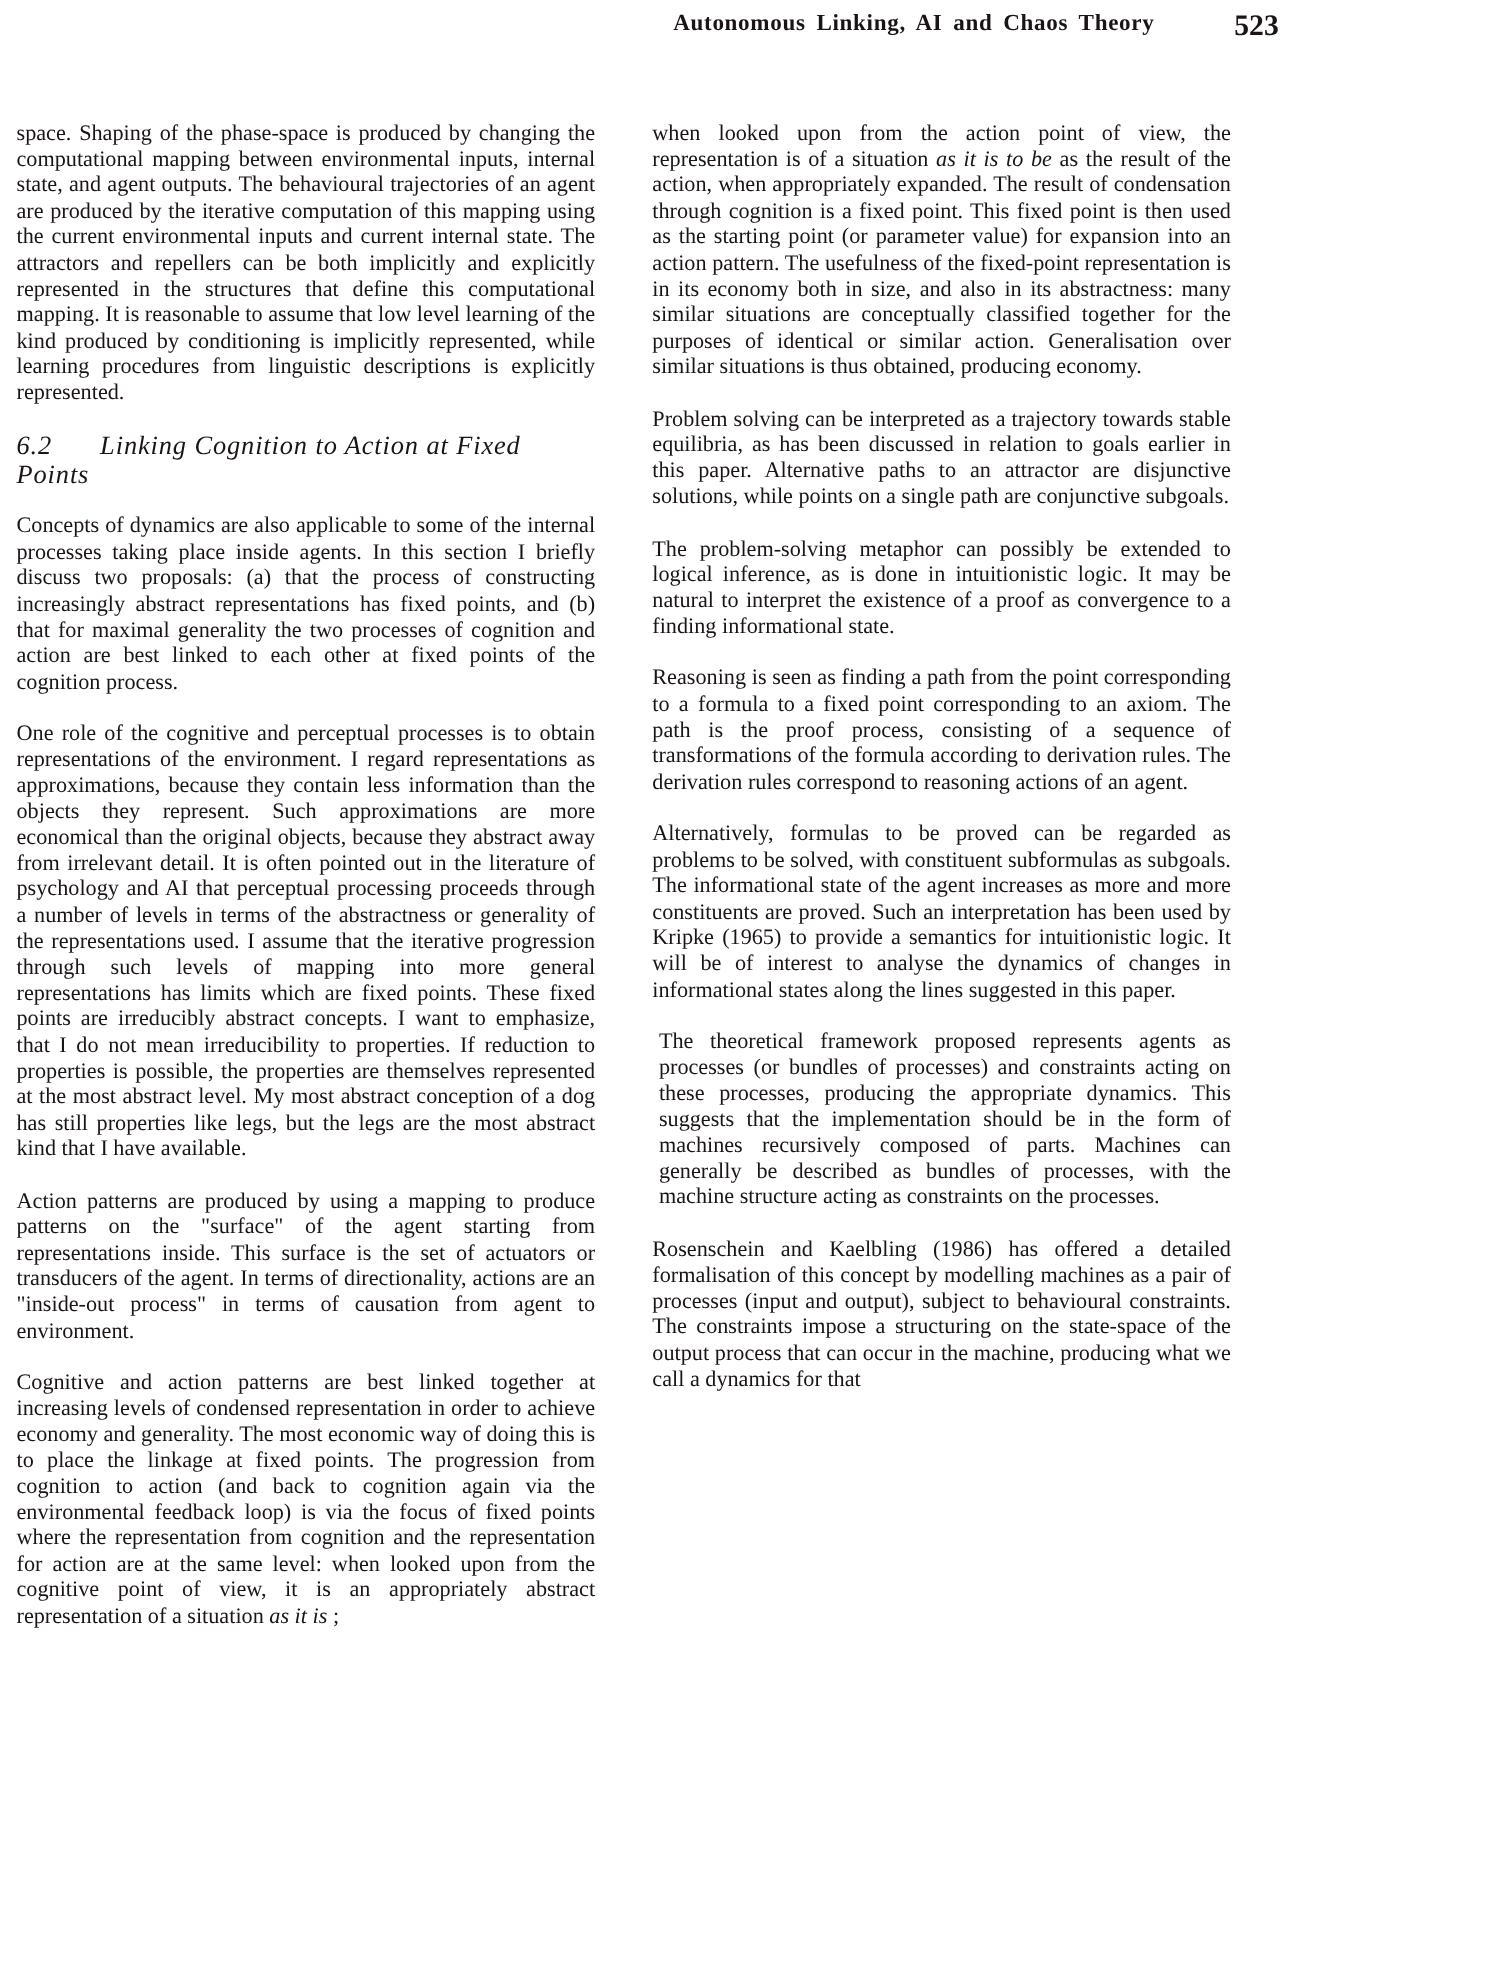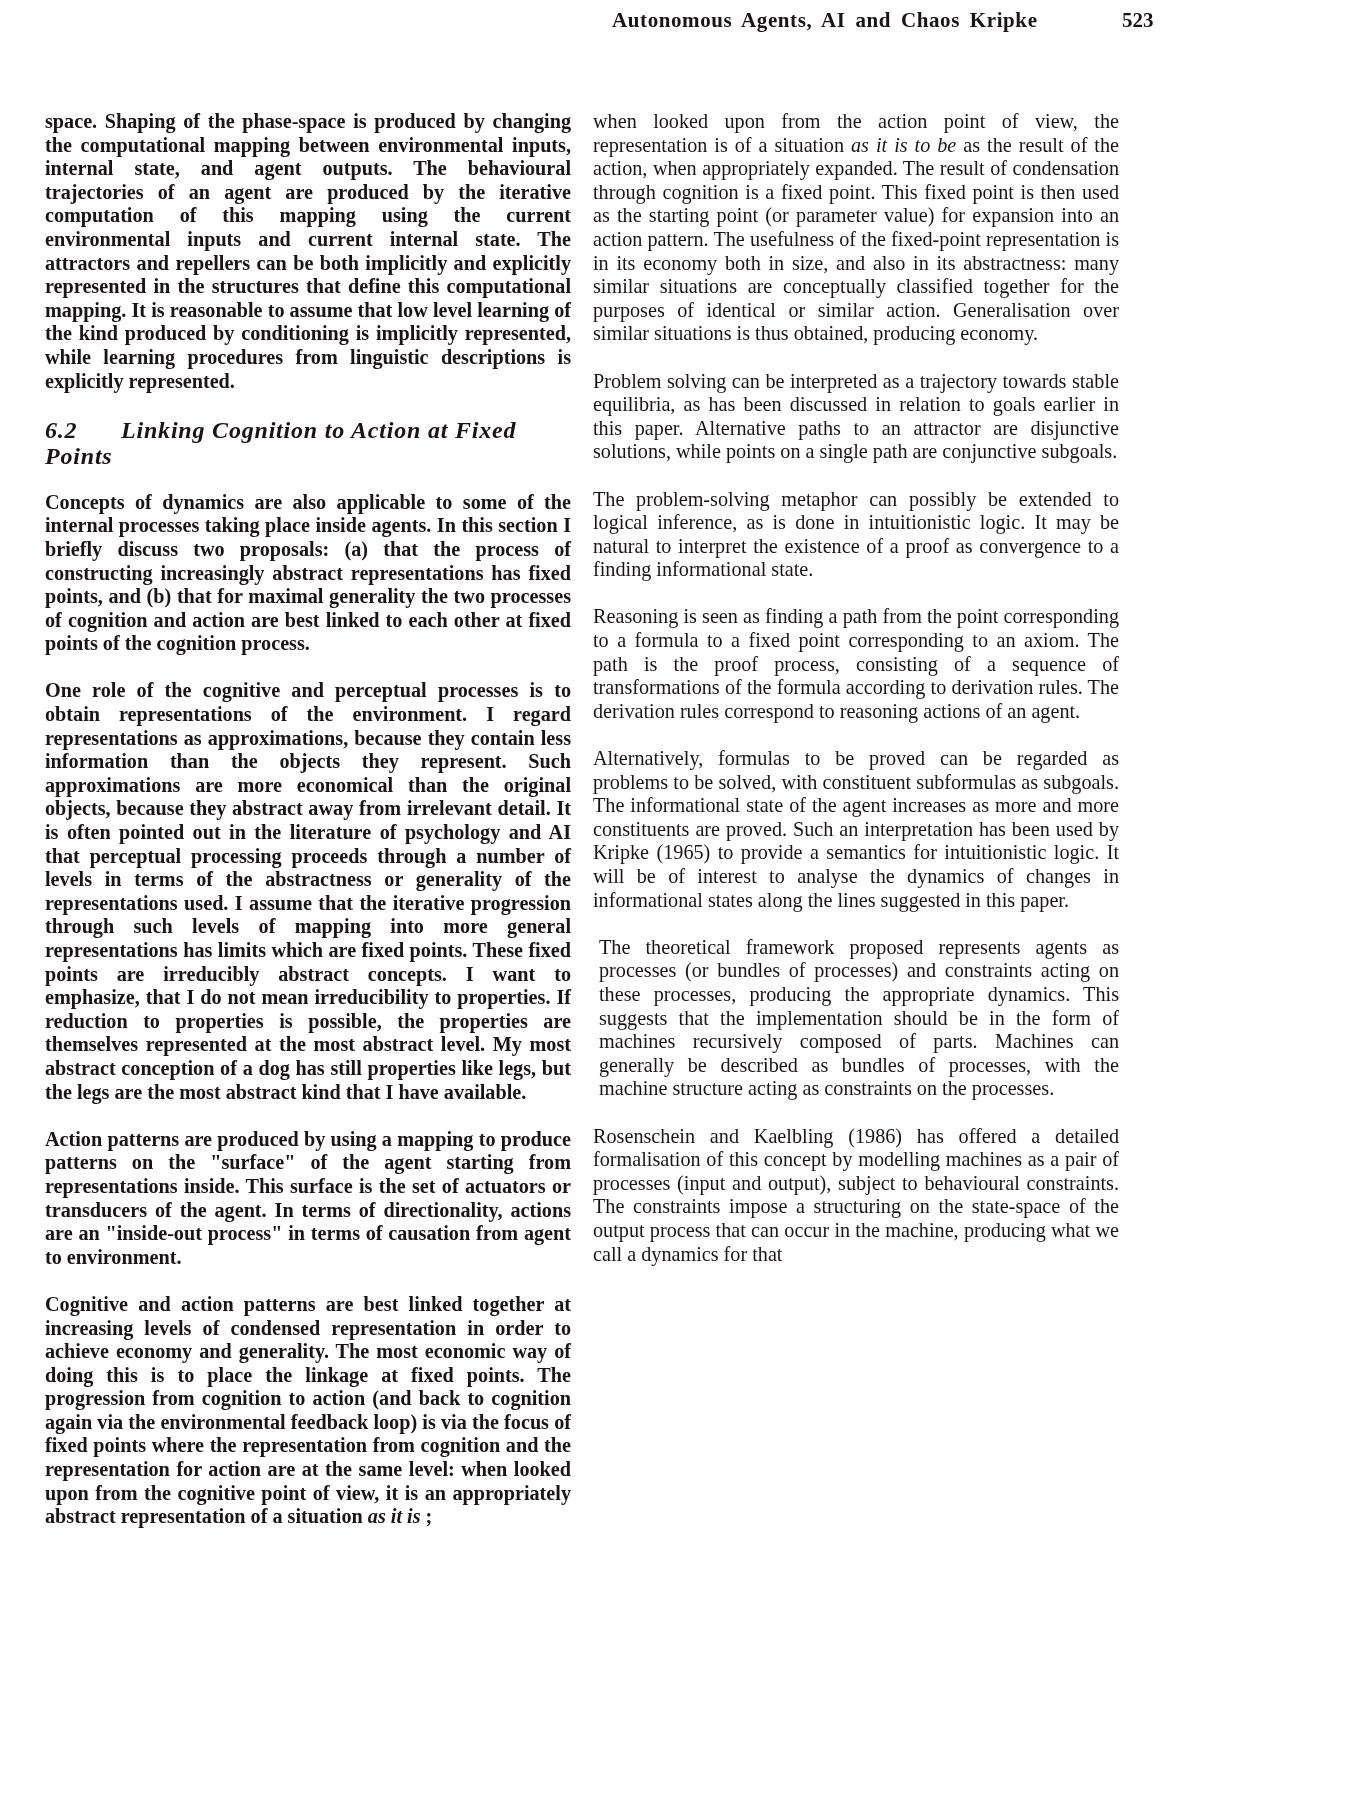--- a/index.html
+++ b/index.html
@@ -1,34 +1,34 @@
 <!DOCTYPE html>
 <html><head>
 <meta charset="utf-8">
 <style>
   html, body { margin: 0; padding: 0; background: #ffffff; }
   body { width: 1350px; height: 1800px; position: relative; overflow: hidden;
          font-family: "Liberation Serif", "DejaVu Serif", serif; color: #1a1416; }
   .running-head { position: absolute; top: 8px; left: 612px; font-size: 21px; font-weight: bold;
                   letter-spacing: 0.6px; word-spacing: 4px; }
-  .page-number { position: absolute; top: 8px; left: 1122px; font-size: 21px; font-weight: bold; text-align: right; }
+  .page-number { position: absolute; top: 8px; left: 1122px; font-size: 27px; font-weight: bold; text-align: right; }
   .col { position: absolute; top: 110px; width: 526px; font-size: 20.2px; line-height: 23.6px; }
-  .col-left { left: 45px; font-weight: bold; }
+  .col-left { left: 15px; }
   .col-right { left: 593px; }
   .para { margin: 0 0 23.6px 0; text-align: justify; hyphens: none; }
   .para.last { margin-bottom: 16px; }
   .heading { font-style: italic; font-size: 24px; line-height: 26px; margin: 2px 0 22px 0; letter-spacing: 0.8px; }
   .heading .num { display: inline-block; width: 76px; }
   .indent-sp { padding-left: 6px; }
   em { font-style: italic; }
 </style>
 </head>
 <body>
 
-<div class="running-head">Autonomous Agents, AI and Chaos Kripke</div>
+<div class="running-head">Autonomous Linking, AI and Chaos Theory</div>
 <div class="page-number">523</div>
 
 <div class="col col-left">
   <p class="para">space.  Shaping of the phase-space is produced by changing the computational mapping between environmental inputs, internal state, and agent outputs.  The behavioural trajectories of an agent are produced by the iterative computation of this mapping using the current environmental inputs and current internal state.  The attractors and repellers can be both implicitly and explicitly represented in the structures that define this computational mapping.  It is reasonable to assume that low level learning of the kind produced by  conditioning is implicitly represented, while learning procedures from linguistic descriptions is explicitly represented.</p>
 
   <div class="heading">
     <span class="num">6.2</span><span>Linking Cognition to Action at Fixed Points</span>
   </div>
 
   <p class="para">Concepts of dynamics are also applicable to some of the internal processes taking place inside agents.  In this section I briefly discuss two proposals: (a) that the process of constructing increasingly abstract representations has fixed points, and (b) that for maximal generality the two processes of cognition and action are best linked to each other at fixed points of the cognition process.</p>

